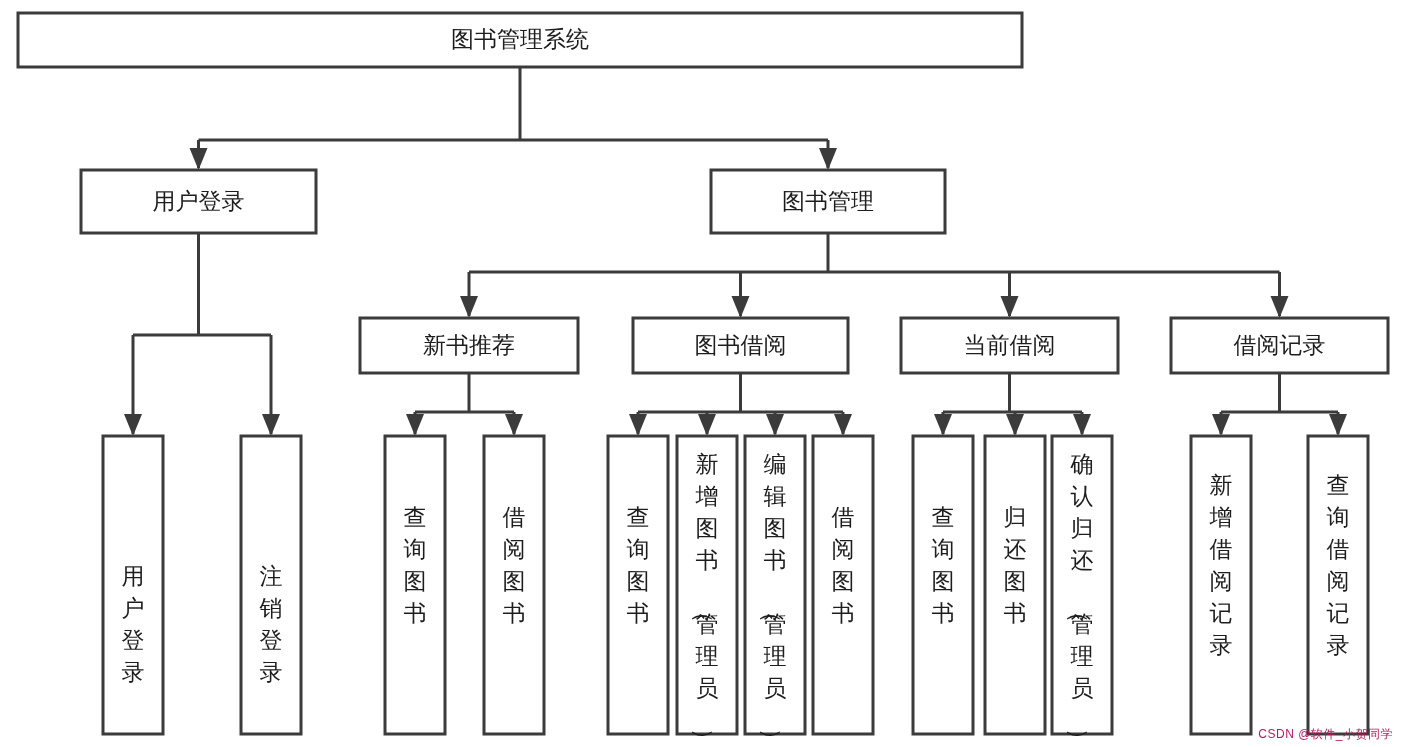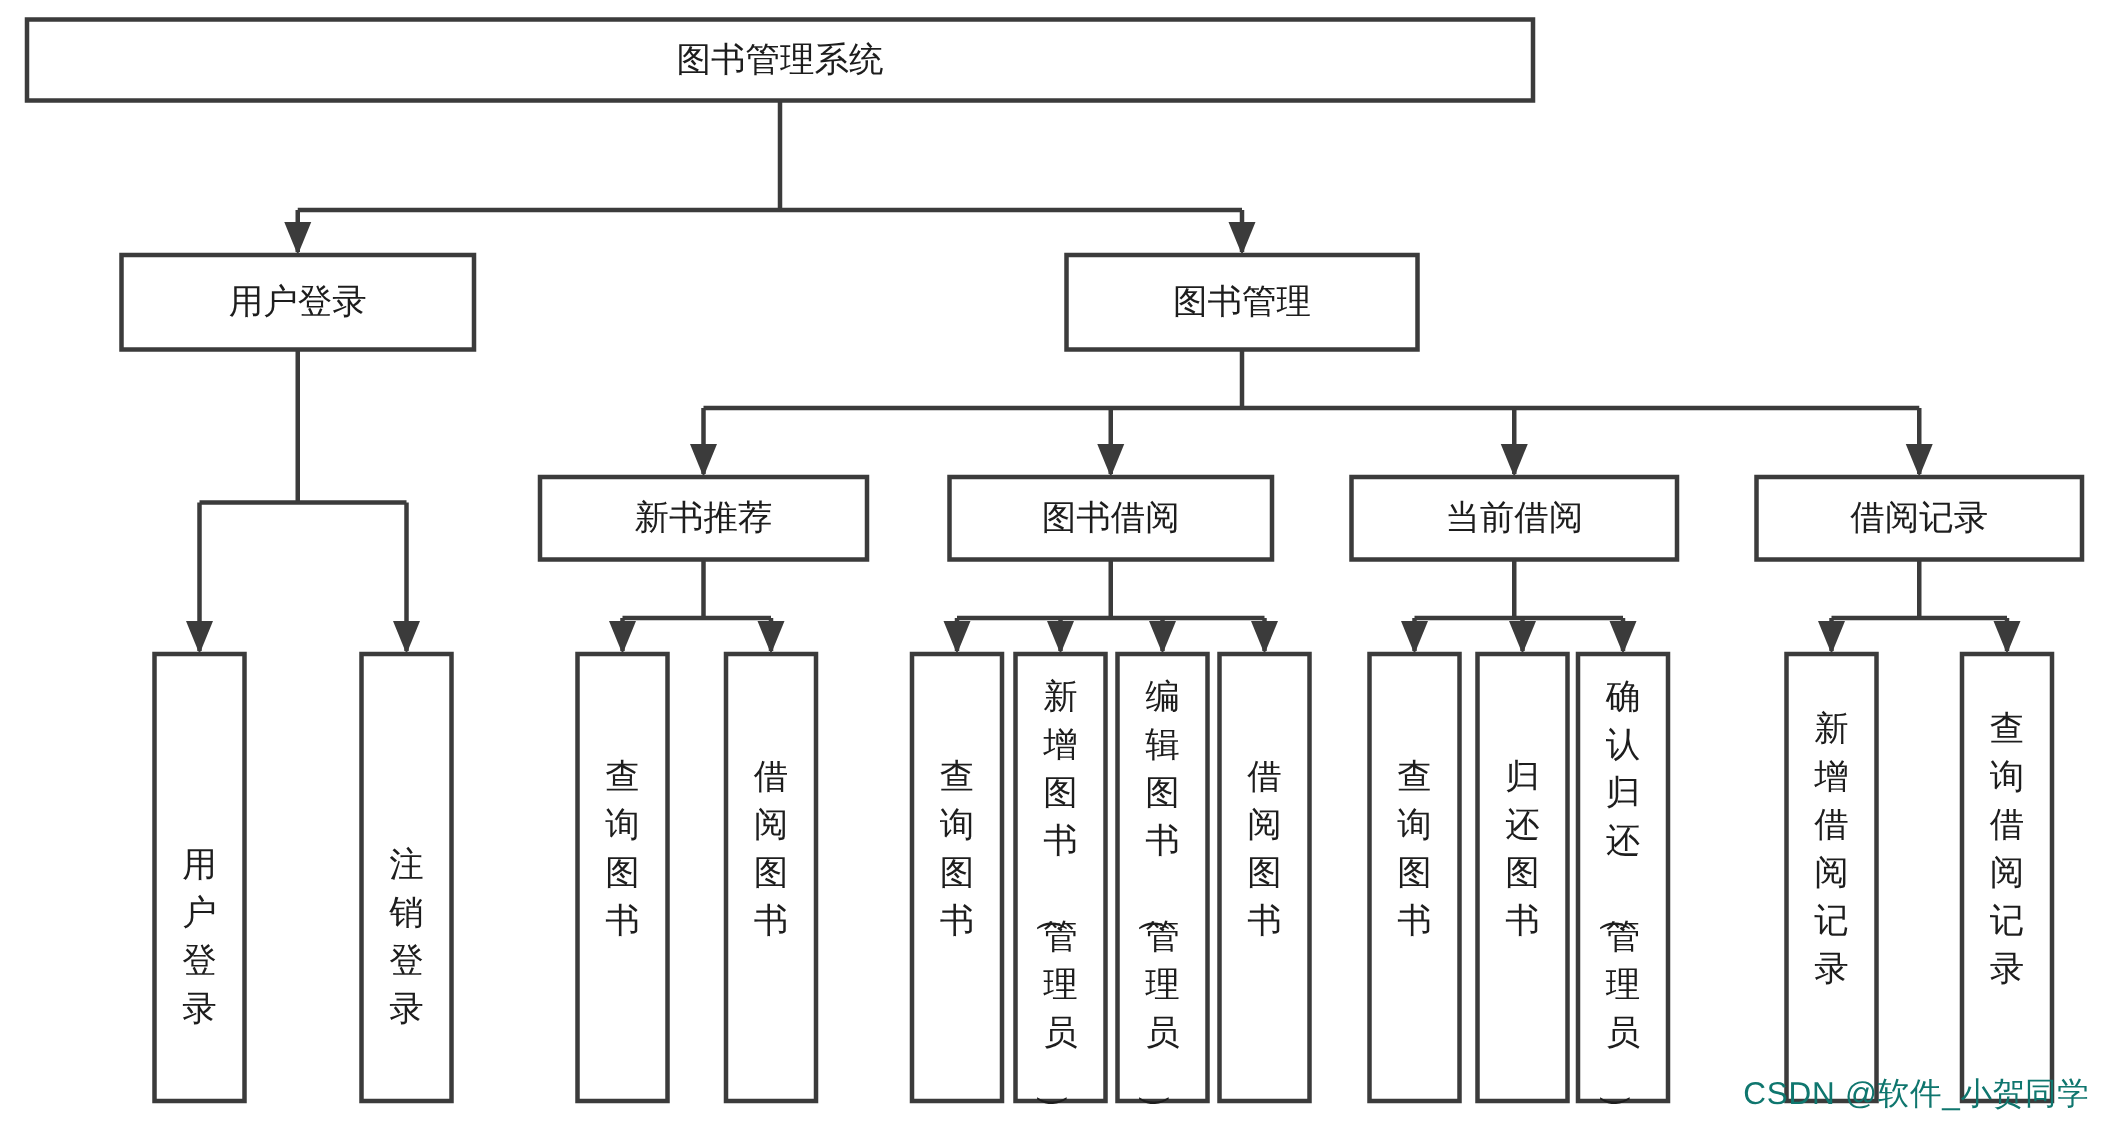--- a/index.html
+++ b/index.html
@@ -52,22 +52,22 @@
     font-family: "Liberation Sans", "DejaVu Sans", sans-serif;
     font-size: 23px;
     fill: #1d1d1d;
     text-anchor: middle;
   }
   .watermark {
     position: absolute;
     right: 12px;
     bottom: 4px;
     font-family: "Liberation Sans", "DejaVu Sans", sans-serif;
-    font-size: 21px;
-    color: #0f766e;
+    font-size: 12px;
+    color: #be185d;
     white-space: nowrap;
     letter-spacing: 0.5px;
   }
 </style>
 </head>
 <body>
 
 <div id="diagram-root">
   <svg class="diagram-canvas" viewBox="0 0 1405 747">
     <g id="connectors-layer">

